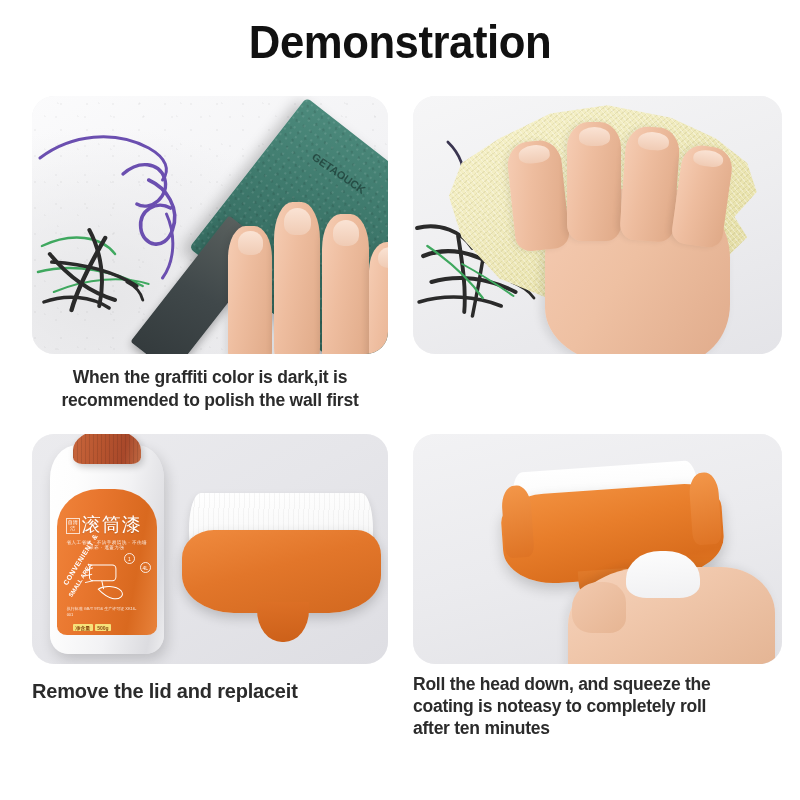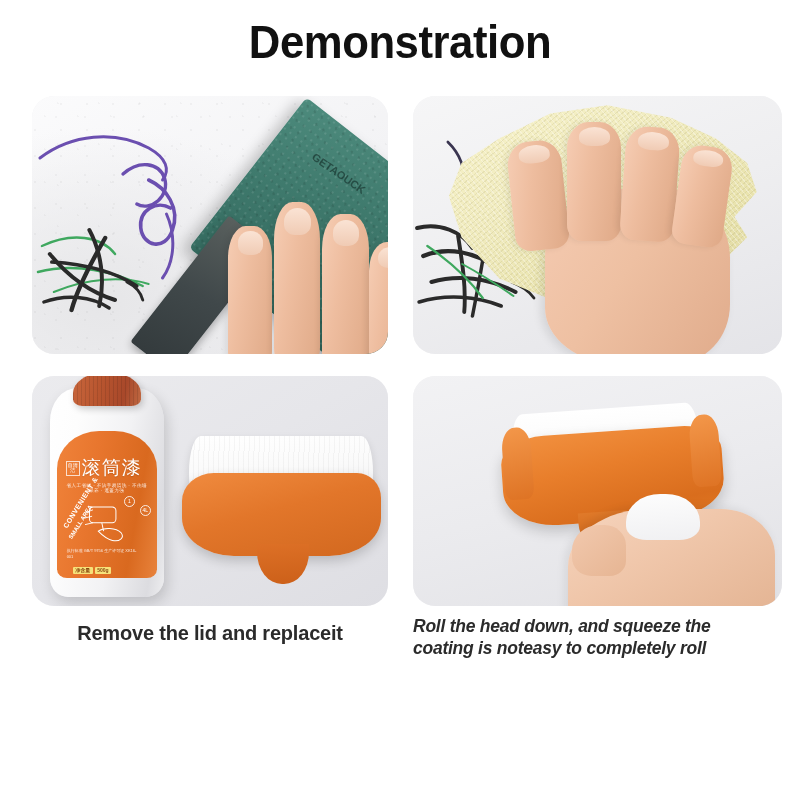--- a/index.html
+++ b/index.html
@@ -52,22 +52,22 @@
   .photo-bottom { height: 230px; }
 
   
   .caption {
     color: #2b2b2b;
     font-weight: bold;
     line-height: 1.30;
   }
   .cap-1 { font-size: 17.5px; text-align: center; margin-top: 12px; letter-spacing: -0.2px; }
   .cap-2 { font-size: 19.5px; text-align: center; margin-top: 15px; letter-spacing: -0.2px; }
-  .cap-3 { font-size: 20px;   text-align: center; margin-top: 14px; letter-spacing: -0.2px; }
-  .cap-4 { font-size: 17.5px; text-align: left;   margin-top: 9px;  letter-spacing: -0.25px; line-height: 1.26; font-style: italic; }
+  .cap-3 { font-size: 20px;   margin-top: 14px; letter-spacing: -0.2px; }
+  .cap-4 { font-size: 17.5px; text-align: left;   margin-top: 9px;  letter-spacing: -0.25px; line-height: 1.26; }
 
   
   .wall-plain {
     position: absolute; inset: 0;
     background:
       radial-gradient(ellipse at 20% 80%, #e6e6e8 0%, rgba(235,235,238,0) 60%),
       linear-gradient(150deg, #fbfbfc 0%, #f3f3f5 55%, #e9e9ec 100%);
   }
   .wall-plain::after {
     content: "";
@@ -439,20 +439,24 @@
           </div>
           <div class="finger" style="left:53%; top:20%; width:25%; height:80%;">
             <div class="nail"></div>
           </div>
           <div class="finger" style="left:78%; top:34%; width:24%; height:66%;">
             <div class="nail"></div>
           </div>
         </div>
       </div>
 
+      <div class="caption cap-1">
+        <div>When the graffiti color is dark,it is</div>
+        <div>recommended to polish the wall first</div>
+      </div>
     </div>
 
     <div class="cell cell-right">
       <div class="photo">
         <div class="wall-2"></div>
 
         <svg class="scribble" width="100%" height="100%" viewBox="0 0 360 258" preserveAspectRatio="none">
           <path d="M34,46 C46,58 52,74 48,86" stroke="#3a3550" stroke-width="2.6"></path>
           <path d="M4,132 C26,126 48,136 58,152" stroke="#2a2a2a" stroke-width="4"></path>
           <path d="M10,160 C34,150 60,156 82,172" stroke="#2a2a2a" stroke-width="4.2"></path>
@@ -553,16 +557,17 @@
 
         <div class="hand-4">
           <div class="pinch-4"></div>
           <div class="thumb-4"></div>
         </div>
       </div>
 
       <div class="caption cap-4">
         <div>Roll the head down, and squeeze the</div>
         <div>coating is noteasy to completely roll</div>
+        <div>after ten minutes</div>
       </div>
     </div>
   </div>
 </div>
 
 </body></html>

